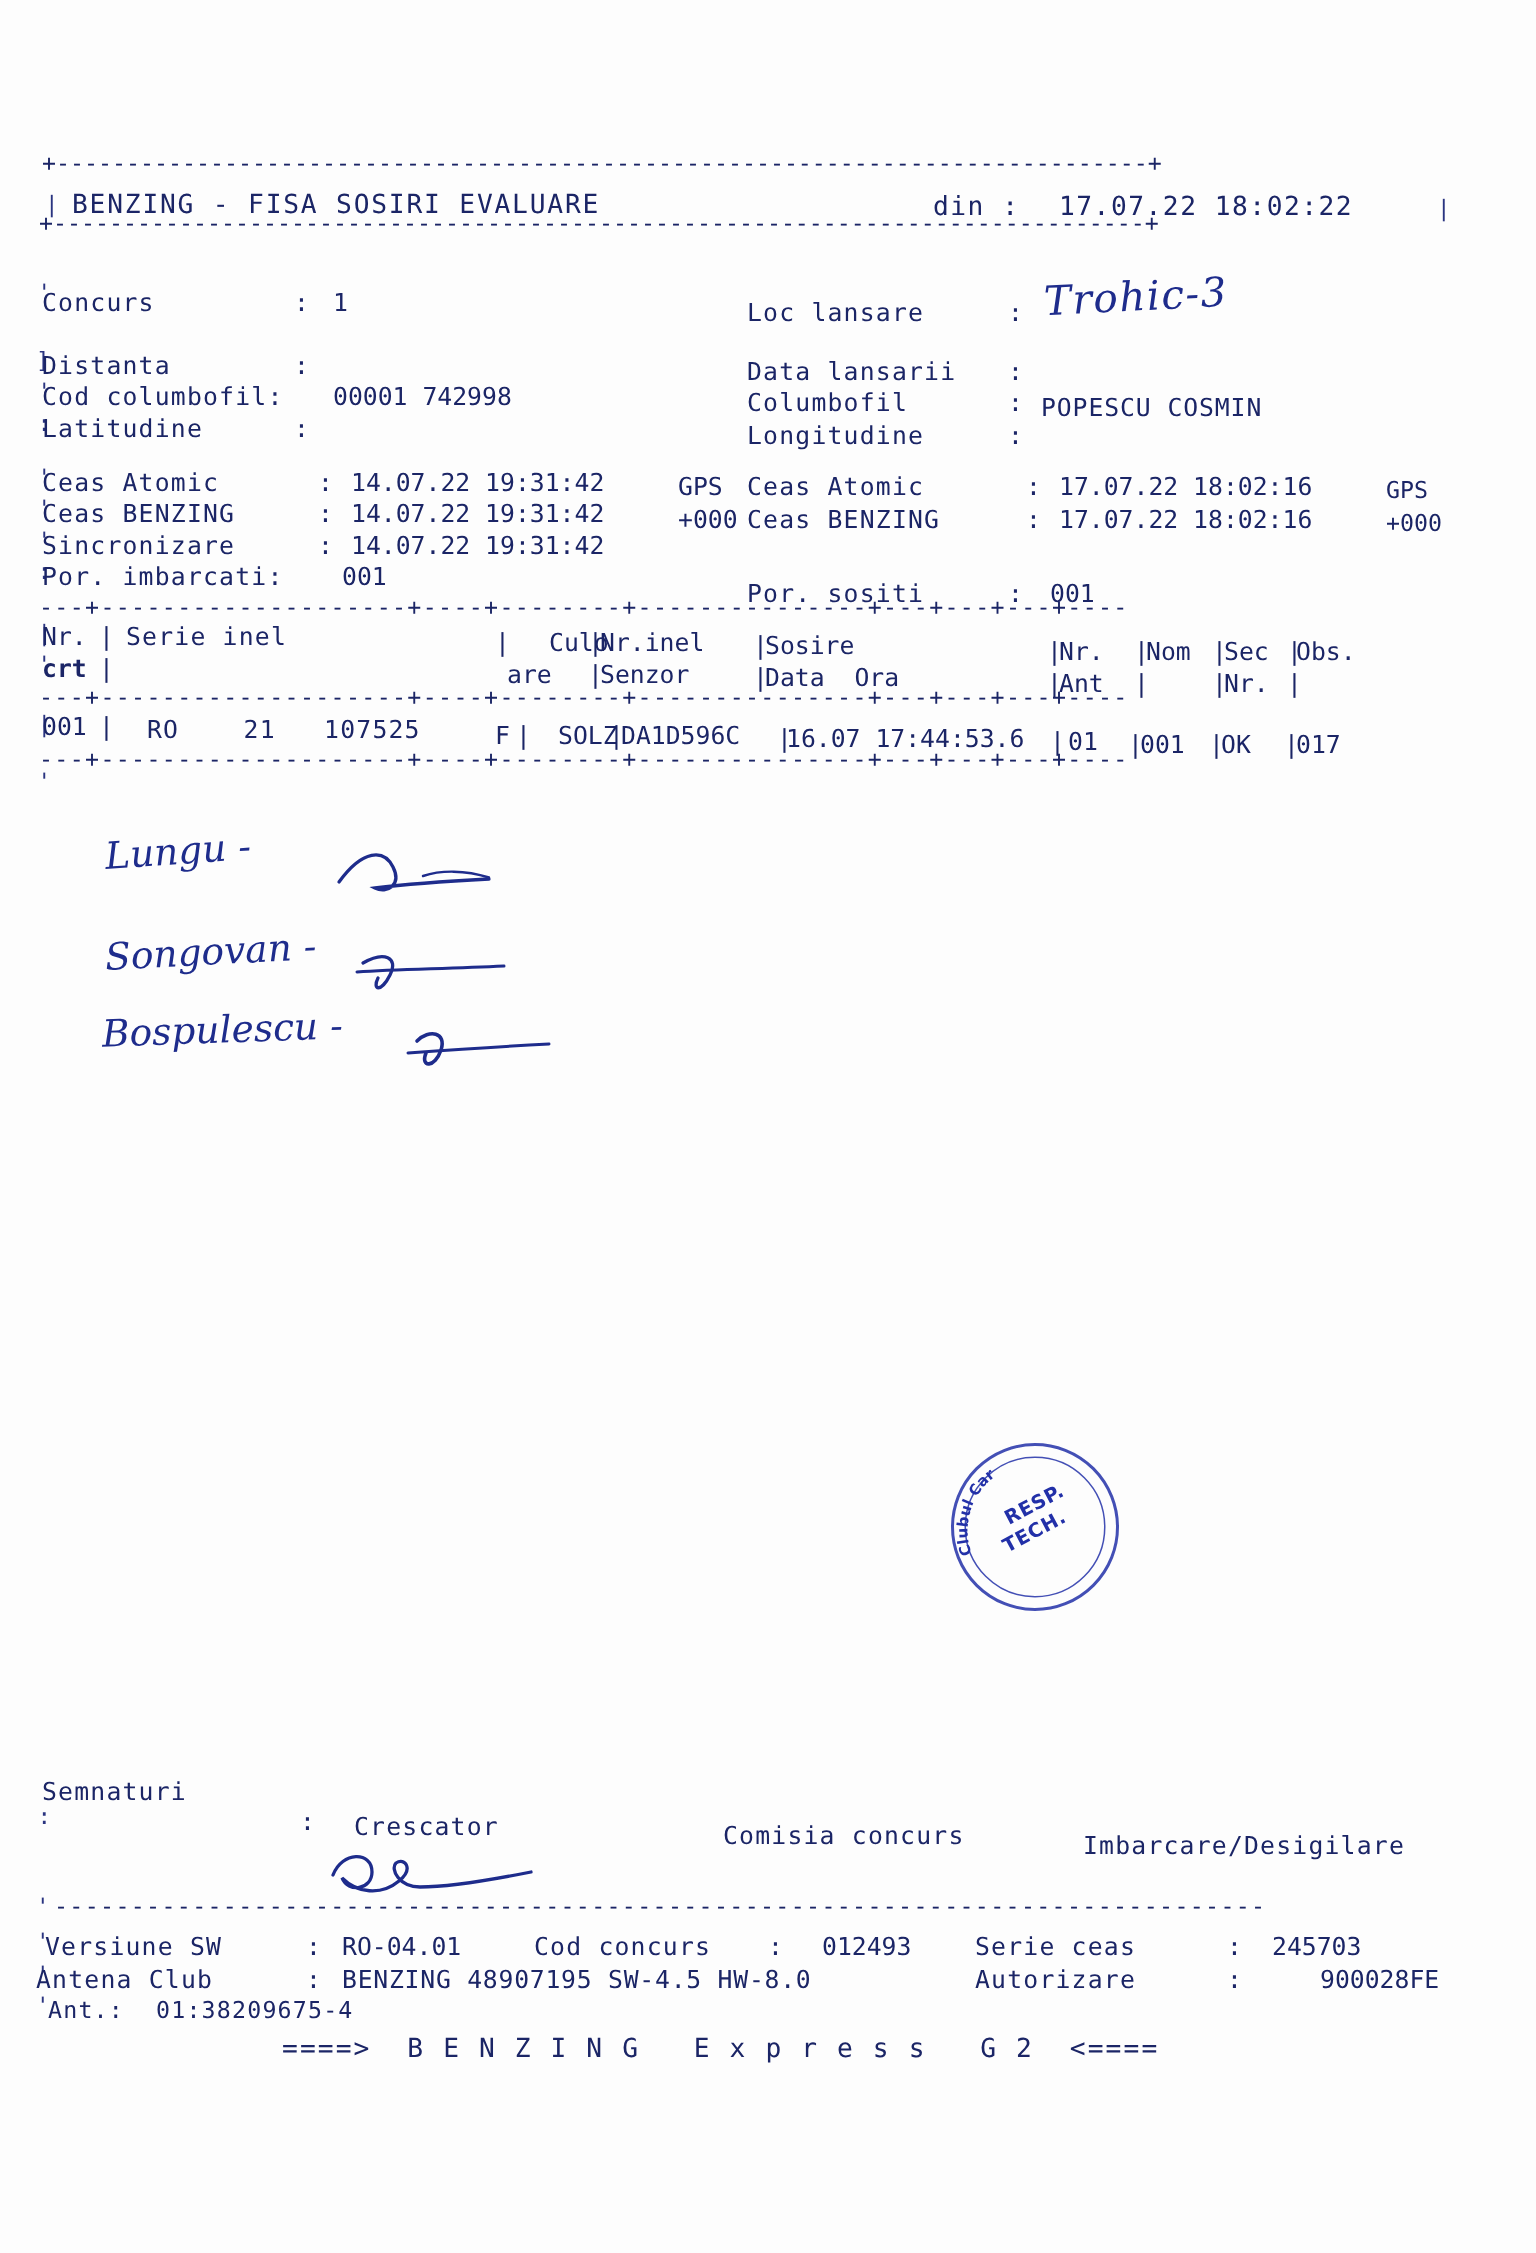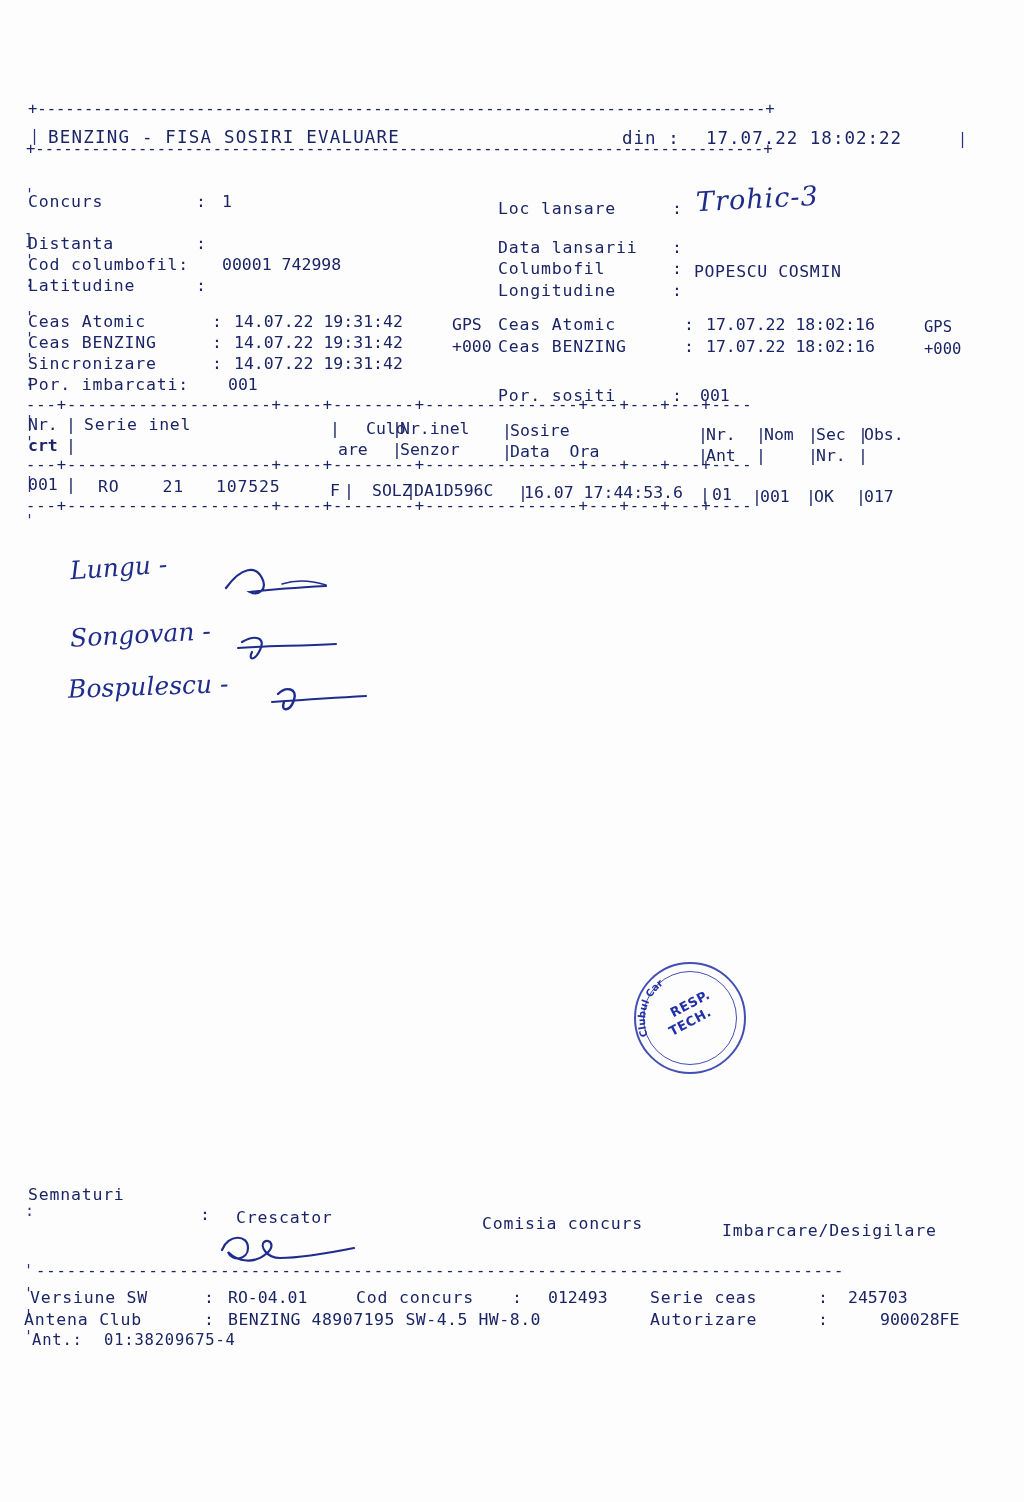--- a/index.html
+++ b/index.html
@@ -310,14 +310,15 @@
   <div class="t s16" style="left:204px; top:1310px;">:</div>
   <div class="t s16" style="left:228px; top:1310px; letter-spacing:.5px;">BENZING 48907195 SW-4.5 HW-8.0</div>
   <div class="t s16" style="left:650px; top:1310px; letter-spacing:.8px;">Autorizare</div>
   <div class="t s16" style="left:818px; top:1310px;">:</div>
   <div class="t s16" style="left:880px; top:1310px;">900028FE</div>
 
   <div class="edge" style="left:24px; top:1328px;">'</div>
   <div class="t s15" style="left:32px; top:1331px; letter-spacing:.8px;">Ant.:</div>
   <div class="t s15" style="left:104px; top:1331px; letter-spacing:.8px;">01:38209675-4</div>
 
+  <div class="t s17" style="left:188px; top:1356px; letter-spacing:1.4px;">====&gt;  B E N Z I N G   E x p r e s s   G 2  &lt;====</div>
 
 </div>
 
 </body></html>

